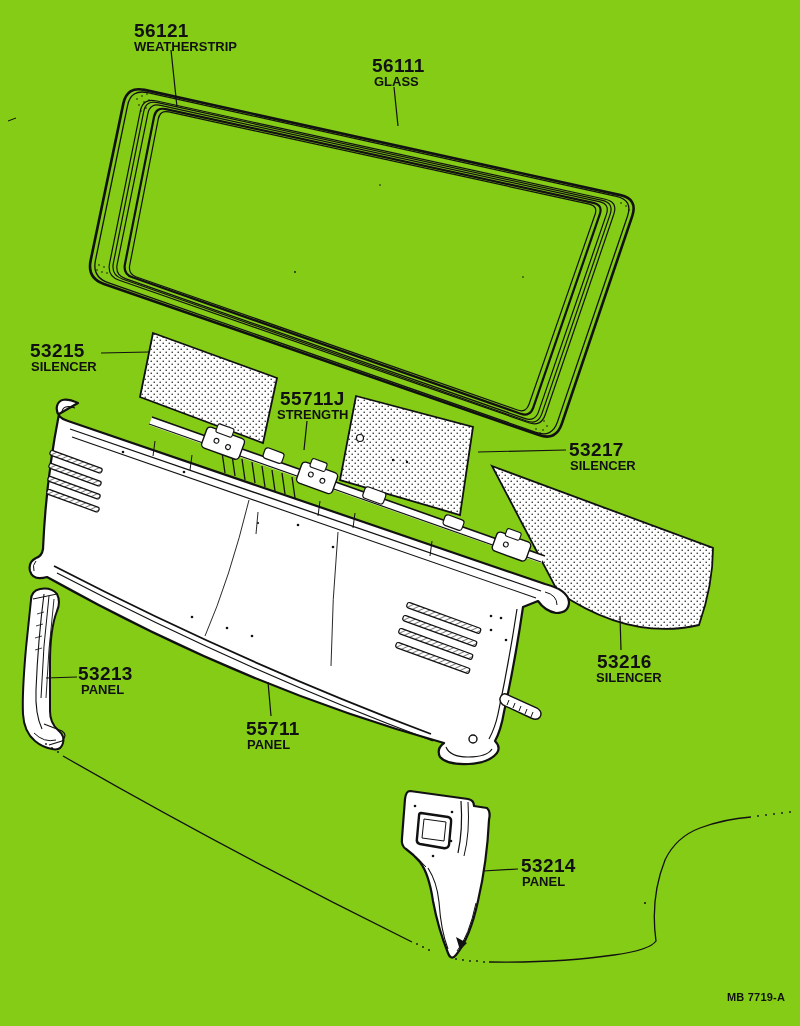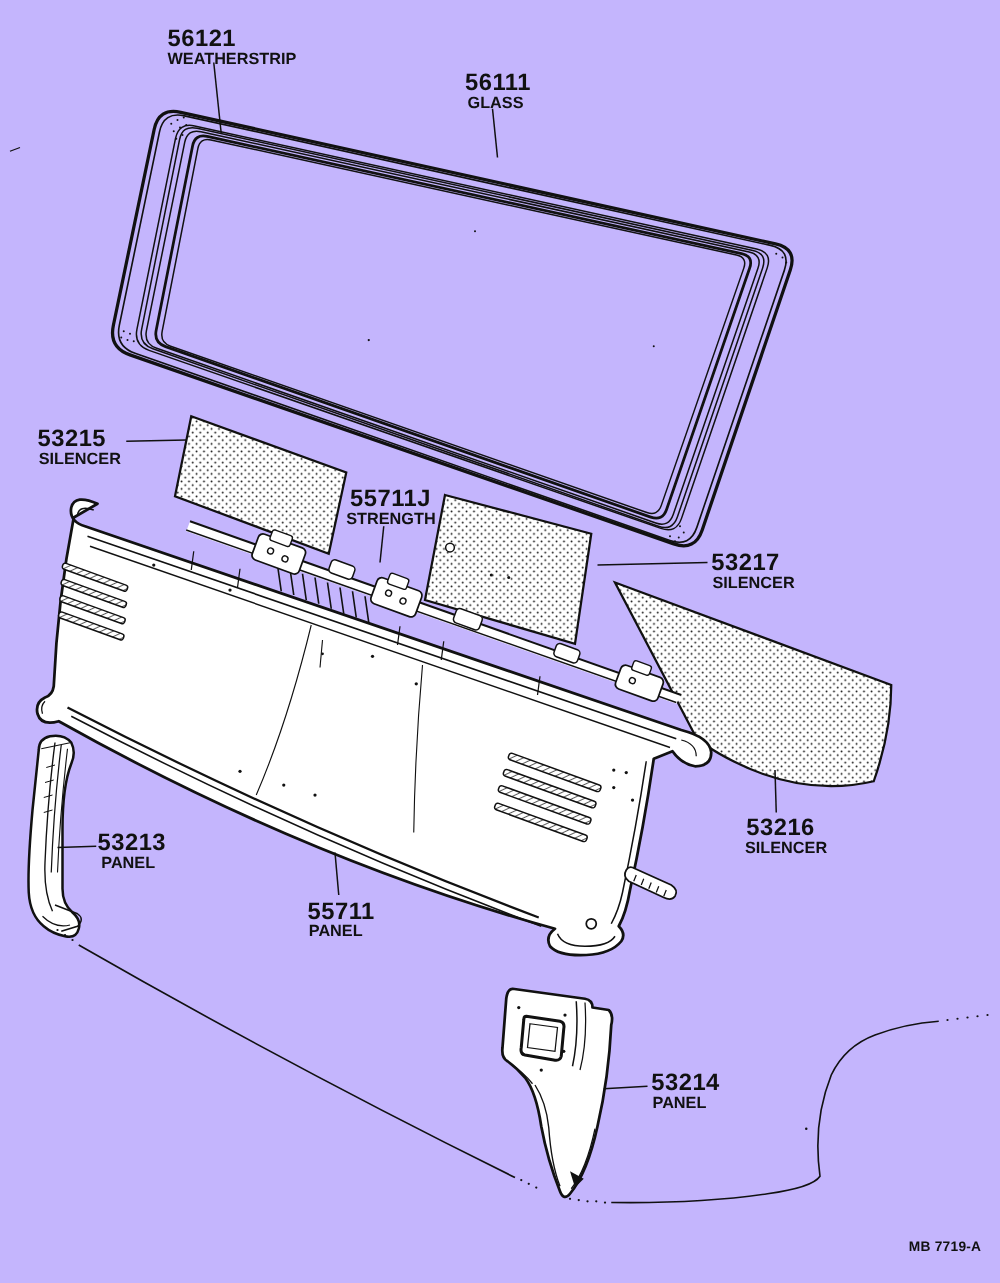--- a/index.html
+++ b/index.html
@@ -1,20 +1,20 @@
 <!DOCTYPE html>
 <html><head>
 <meta charset="utf-8">
 <style>
   html,body{margin:0;padding:0;background:#e8e8e8;}
   .sheet{
     position:relative;
     width:800px;height:1026px;
     margin:0 auto;
-    background:#c4b5fd;
+    background:#84cc16;
     font-family:"Liberation Sans","DejaVu Sans",sans-serif;
     overflow:hidden;
   }
   svg{position:absolute;inset:0;display:block;}
   .ink{stroke:#111;fill:none;}
   text{fill:#111;font-weight:700;}
   .num{font-size:19px;letter-spacing:.4px;}
   .nm{font-size:13px;letter-spacing:0px;}
   .code{font-size:11px;letter-spacing:.2px;}
 </style>

